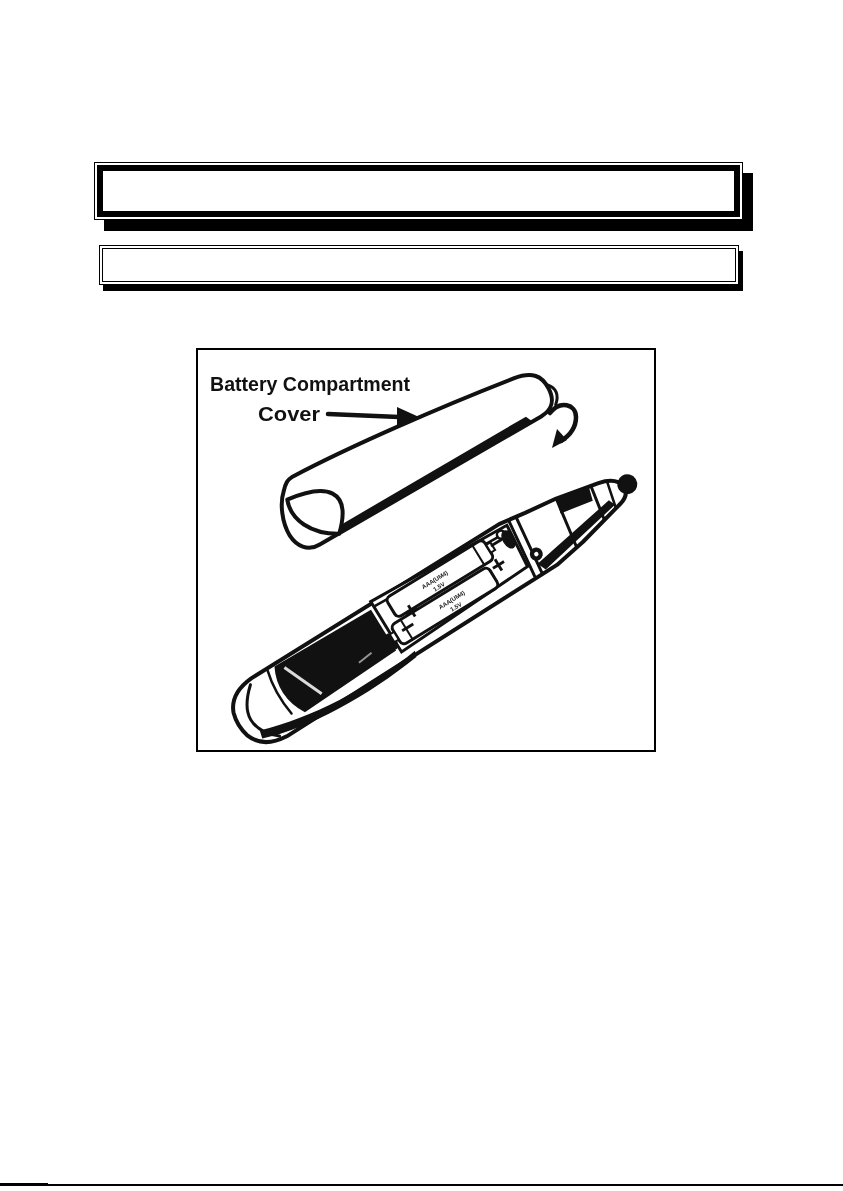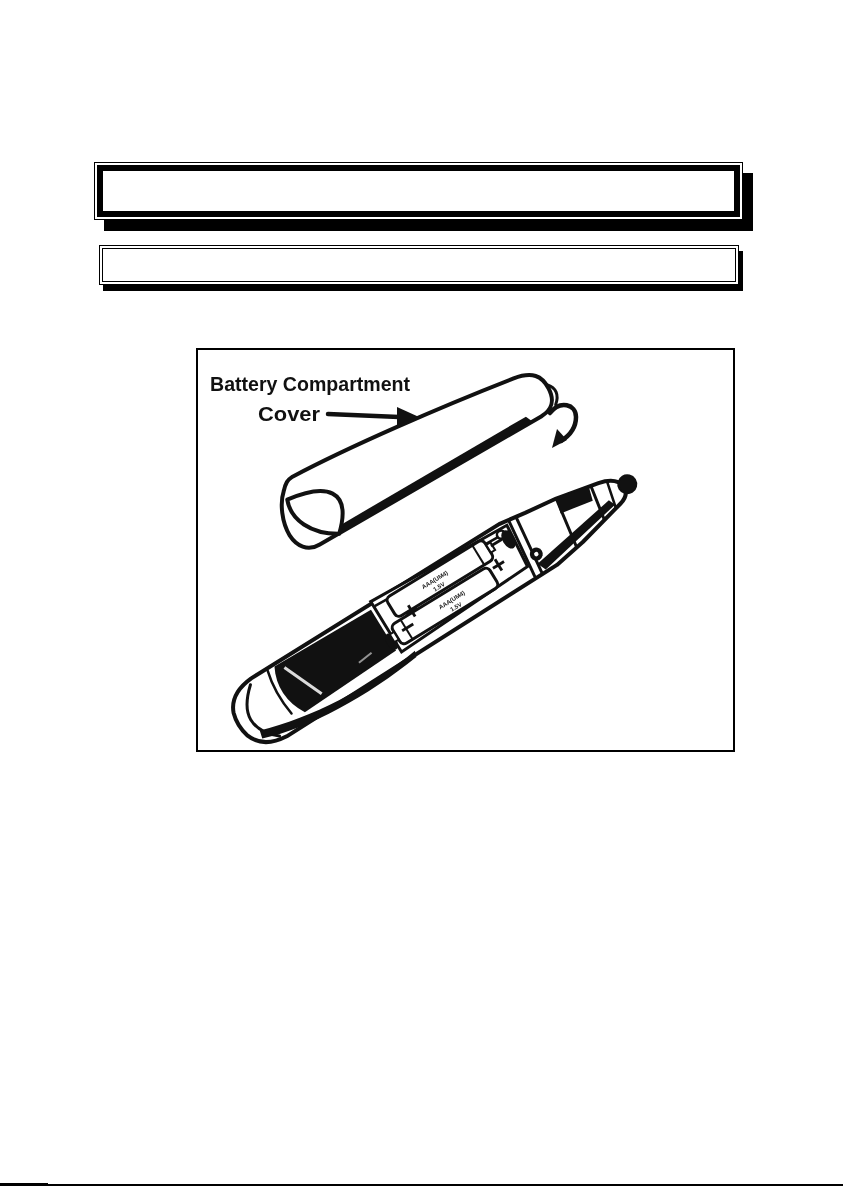--- a/index.html
+++ b/index.html
@@ -27,21 +27,21 @@
     left:99px;top:245px;width:640px;height:40px;
     border:1px solid #000;padding:2px;
     box-shadow:4px 6px 0 #000;
   }
   .box-thin .inner{
     width:100%;height:100%;box-sizing:border-box;
     border:1px solid #000;background:#fff;
     display:flex;align-items:center;justify-content:center;
   }
   .figure{
-    position:absolute;left:196px;top:348px;width:539px;height:404px;
+    position:absolute;left:196px;top:348px;width:460px;height:404px;
     border:2px solid #000;box-sizing:border-box;background:#fff;
   }
   .figure svg{display:block;}
   svg text{font-family:"Liberation Sans", sans-serif;fill:#111;}
   .cap{font-size:20px;font-weight:bold;letter-spacing:0;}
   .bt{font-size:6px;font-weight:bold;text-anchor:middle;fill:#222;}
   .sign{font-size:26px;font-weight:900;text-anchor:middle;fill:#111;}
   .ln{stroke:#111;fill:none;}
   .t45{stroke-width:4.5;stroke-linecap:round;}
   .t4{stroke-width:4;stroke-linejoin:round;stroke-linecap:round;}

